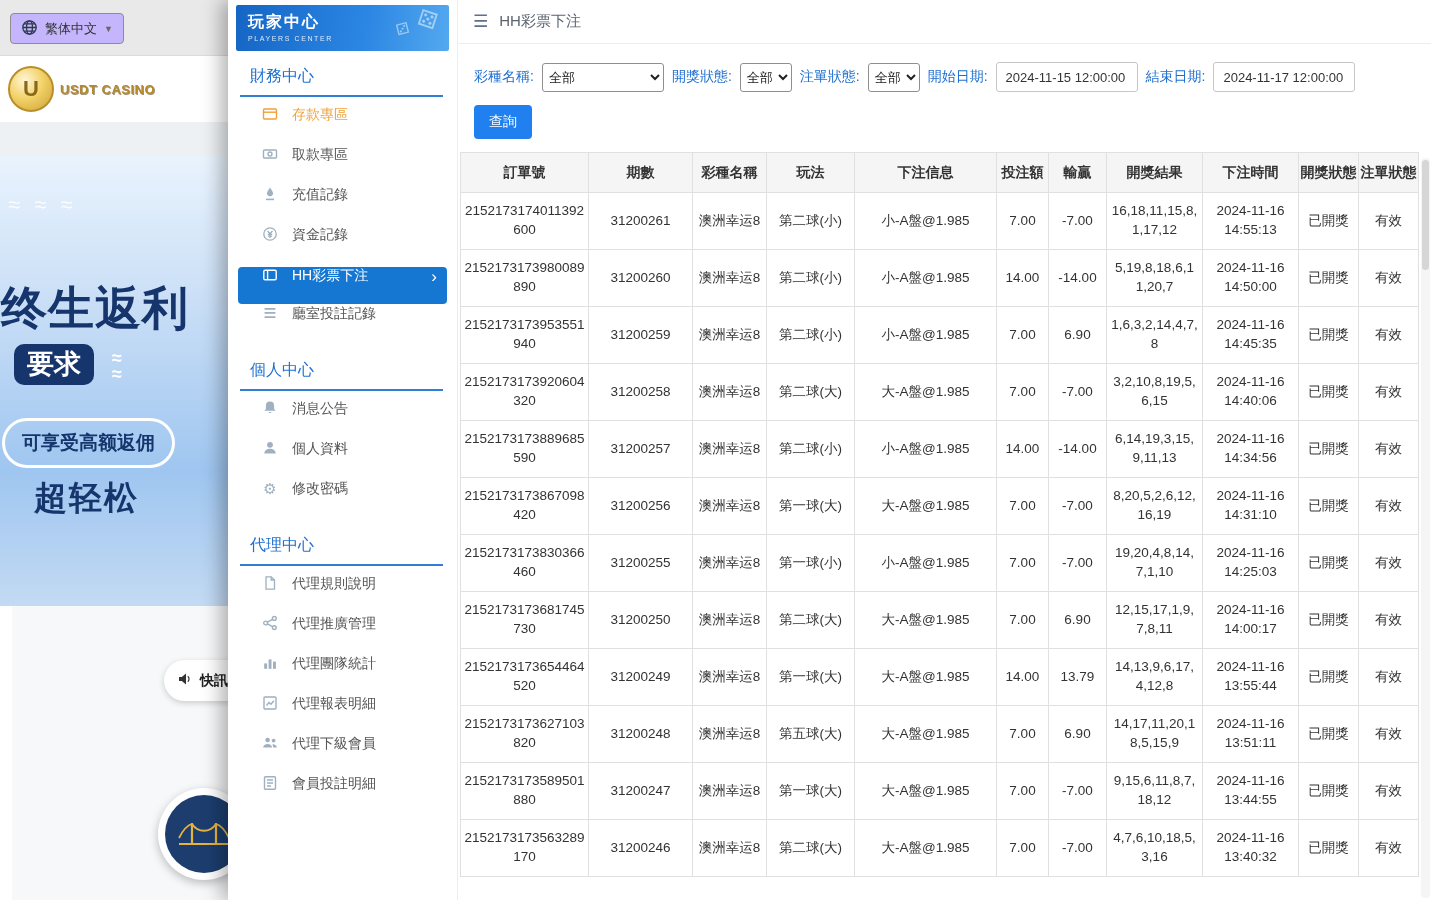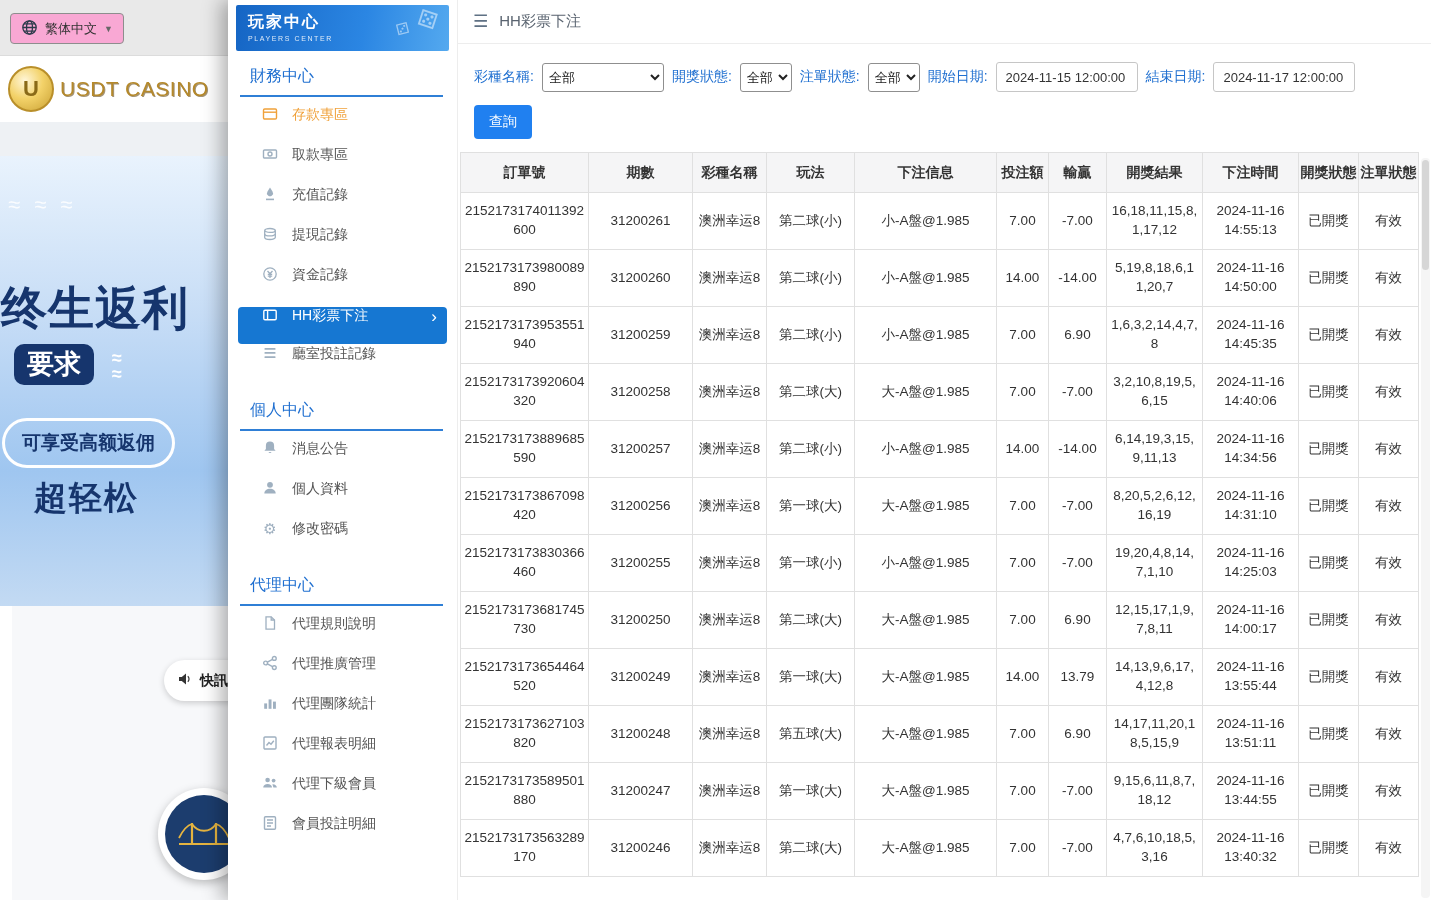--- a/index.html
+++ b/index.html
@@ -4,25 +4,25 @@
 <style>
 :root{--accent:#1677d2;--orange:#f0a13a;--btn:#2080f0;--link:#1f6fd0;--navy:#16356d;--gold:#b5892b;}
 *{margin:0;padding:0;box-sizing:border-box}
 html,body{width:1431px;height:900px}
 body{font-family:"Liberation Sans","DejaVu Sans",sans-serif;overflow:hidden;background:#fff}
 .page{position:relative;width:1431px;height:900px;overflow:hidden;background:#fff}
 
 
 .bg{position:absolute;top:0;left:0;width:230px;height:900px}
 .bg-topbar{position:absolute;top:0;left:0;width:100%;height:56px;background:#e9e9e9;border-bottom:1px solid #dcdcdc}
-.lang-pill{position:absolute;left:10px;top:13px;height:31px;display:flex;align-items:center;gap:7px;padding:0 10px;background:#f9a8d4;border:1px solid #8e8e8e;border-radius:4px;font-size:13px;color:#333;cursor:pointer}
+.lang-pill{position:absolute;left:10px;top:13px;height:31px;display:flex;align-items:center;gap:7px;padding:0 10px;background:#c4b5fd;border:1px solid #8e8e8e;border-radius:4px;font-size:13px;color:#333;cursor:pointer}
 .caret{font-size:9px;color:#666}
 .bg-logobar{position:absolute;top:56px;left:0;width:100%;height:66px;background:#fff;display:flex;align-items:center;gap:6px;padding-left:8px}
 .coin{width:46px;height:46px;border-radius:50%;background:radial-gradient(circle at 35% 30%,#fff6d8 0%,#f3d269 45%,#caa133 100%);border:2px solid #b98f2a;display:flex;align-items:center;justify-content:center;font-size:22px;font-weight:bold;color:#8a6a18;flex:none}
-.brand-text{font-size:21px;font-weight:400;color:var(--gold);letter-spacing:.5px;text-shadow:1px 1px 0 rgba(90,60,10,.55);white-space:nowrap}
+.brand-text{font-size:13px;font-weight:700;color:var(--gold);letter-spacing:.5px;text-shadow:1px 1px 0 rgba(90,60,10,.55);white-space:nowrap}
 .bg-strip{position:absolute;top:122px;left:0;width:100%;height:34px;background:#eef1f4}
 .bg-banner{position:absolute;top:156px;left:0;width:100%;height:450px;background:linear-gradient(180deg,#e9f3fd 0%,#c7ddf6 35%,#9fc6f0 70%,#c3daf3 100%);overflow:hidden}
 .bn-waves{position:absolute;top:36px;left:8px;color:rgba(255,255,255,.85);font-size:22px;letter-spacing:4px}
 .bn-headline{position:absolute;top:122px;left:1px;font-size:46px;font-weight:900;color:var(--navy);letter-spacing:1px;white-space:nowrap}
 .bn-badge{position:absolute;top:188px;left:14px;background:var(--navy);color:#fff;font-size:27px;font-weight:800;padding:7px 13px;border-radius:10px;line-height:1}
 .bn-badge-waves{position:absolute;top:194px;left:112px;color:#fff;font-size:18px;line-height:.9;font-weight:bold}
 .bn-pill{position:absolute;top:262px;left:2px;border:3px solid #fff;border-radius:26px;color:var(--navy);font-size:19px;font-weight:700;padding:9px 17px;white-space:nowrap;display:inline-block}
 .bn-tagline{position:absolute;top:320px;left:34px;font-size:33px;font-weight:900;color:var(--navy);letter-spacing:2px;white-space:nowrap}
 .bg-bottom{position:absolute;top:606px;left:12px;width:100%;height:294px;background:#f7f8fa}
 .ticker{position:absolute;top:54px;left:152px;width:92px;height:41px;background:#fff;border-radius:21px 0 0 21px;box-shadow:0 2px 6px rgba(0,0,0,.18);display:flex;align-items:center;gap:7px;padding-left:13px;font-size:14px;font-weight:700;color:#222;cursor:pointer}
@@ -154,30 +154,20 @@
               <span class="mi-label">取款專區</span>
             </div>
             <div class="menu-item">
               <span class="mi">
                 <svg width="16" height="16" viewBox="0 0 16 16" fill="currentColor">
                   <path d="M8 1.5l2.5 4a3 3 0 1 1-5 0z"></path>
                   <rect x="4" y="12.6" width="8" height="1.6"></rect>
                 </svg>
               </span>
               <span class="mi-label">充值記錄</span>
-            </div>
-            <div class="menu-item">
-              <span class="mi">
-                <svg width="16" height="16" viewBox="0 0 16 16" fill="none" stroke="currentColor" stroke-width="1.3">
-                  <ellipse cx="8" cy="4.4" rx="5.3" ry="1.9"></ellipse>
-                  <path d="M2.7 4.4v7.2c0 1 2.4 1.9 5.3 1.9s5.3-.9 5.3-1.9V4.4"></path>
-                  <path d="M2.7 8c0 1 2.4 1.9 5.3 1.9S13.3 9 13.3 8"></path>
-                </svg>
-              </span>
-              <span class="mi-label">提現記錄</span>
             </div>
             <div class="menu-item">
               <span class="mi">
                 <svg width="16" height="16" viewBox="0 0 16 16" fill="none" stroke="currentColor" stroke-width="1.3">
                   <circle cx="8" cy="8" r="6.2"></circle>
                   <path d="M5.5 5L8 7.8 10.5 5M5.8 8.3h4.4M5.8 10.2h4.4M8 7.8V12"></path>
                 </svg>
               </span>
               <span class="mi-label">資金記錄</span>
             </div>

